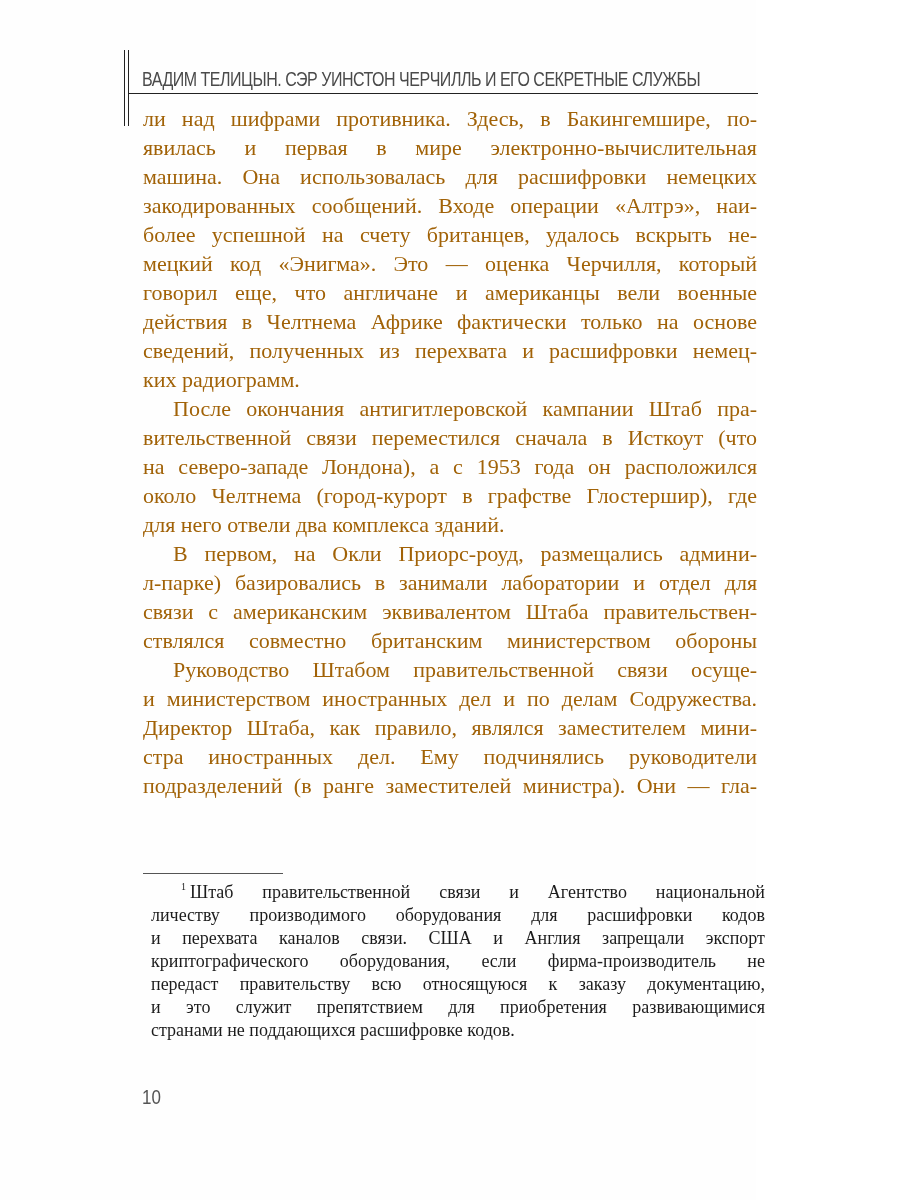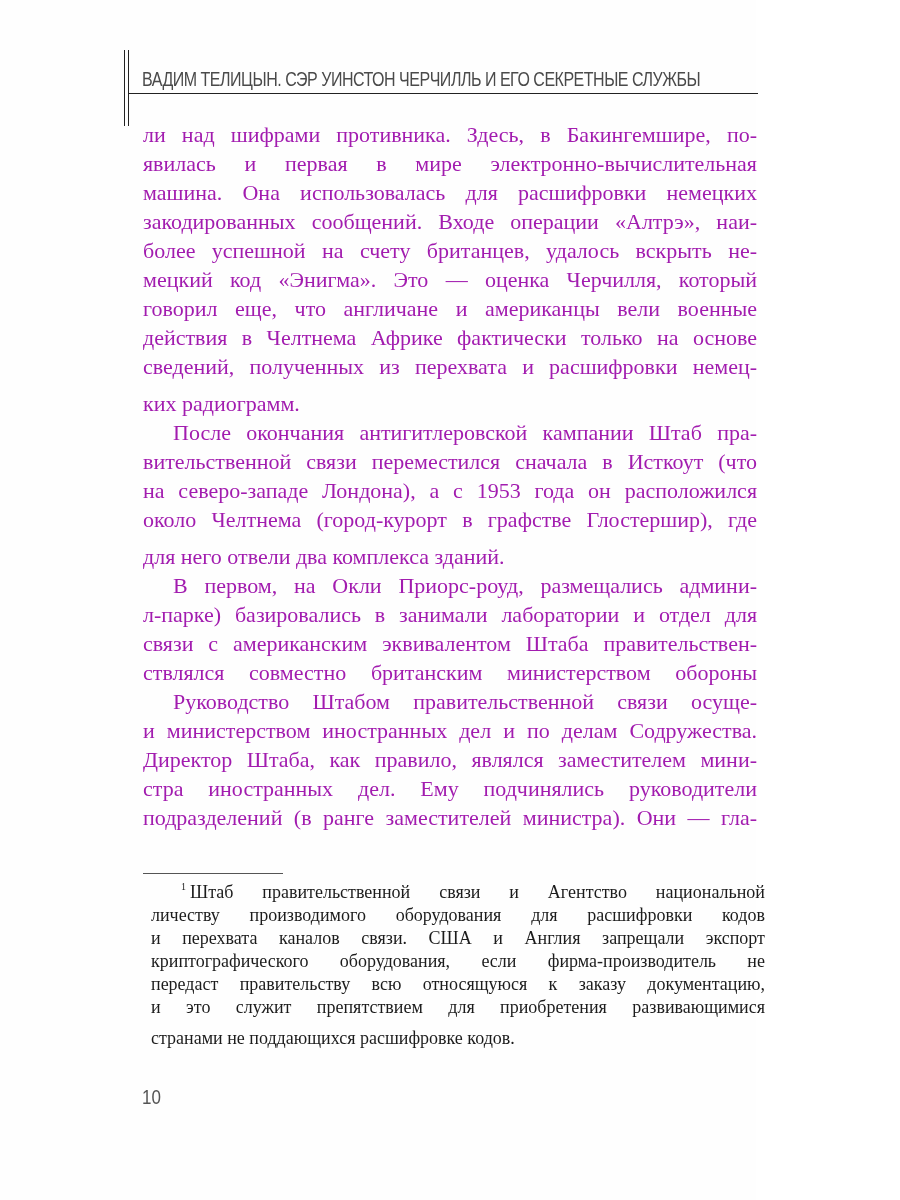--- a/index.html
+++ b/index.html
@@ -46,37 +46,36 @@
       position: absolute;
       left: 128px;
       top: 93px;
       width: 630px;
       height: 1px;
       background: #222;
     }
     .body-text {
       position: absolute;
       left: 143px;
-      top: 120px;
+      top: 104px;
       width: 614px;
       font-family: "Liberation Serif", "DejaVu Serif", serif;
       font-size: 22px;
-      color: #a21caf;
+      color: #a16207;
     }
     .line {
       height: 29px;
       line-height: 29px;
       white-space: nowrap;
       text-align: justify;
       text-align-last: justify;
       overflow: visible;
     }
     .line.last {
       text-align-last: left;
-      margin-top: 8px;
     }
     .line.indent {
       padding-left: 30px;
     }
     .fn-rule {
       position: absolute;
       left: 143px;
       top: 873px;
       width: 140px;
       height: 1px;

